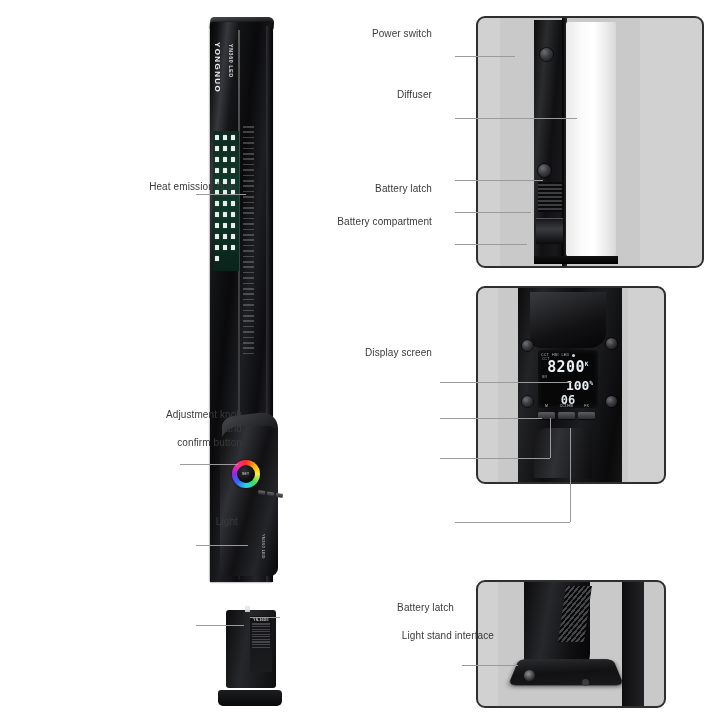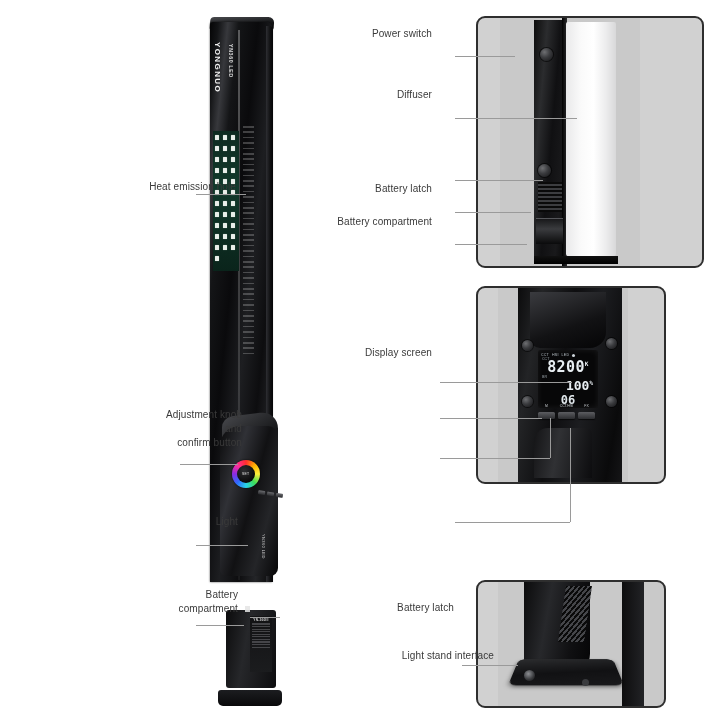--- a/index.html
+++ b/index.html
@@ -437,22 +437,20 @@
   <div class="lead" style="left:196px; top:194px; width:50px;"></div>
 
   <div class="lbl l" style="left:62px; top:408px; width:180px;">Adjustment knob
 and
 confirm button</div>
   <div class="lead" style="left:180px; top:464px; width:58px;"></div>
 
   <div class="lbl l" style="left:138px; top:515px; width:100px;">Light</div>
   <div class="lead" style="left:196px; top:545px; width:52px;"></div>
 
-  <div class="lbl l" style="left:88px; top:588px; width:150px;">Battery
-compartment</div>
   <div class="lead" style="left:196px; top:625px; width:48px;"></div>
 
   <div class="lbl r" style="left:230px; top:27px; width:202px;">Power switch</div>
   <div class="lead" style="left:455px; top:56px; width:60px;"></div>
 
   <div class="lbl r" style="left:230px; top:88px; width:202px;">Diffuser</div>
   <div class="lead" style="left:455px; top:118px; width:122px;"></div>
 
   <div class="lead" style="left:455px; top:180px; width:88px;"></div>
 
@@ -469,16 +467,16 @@
 
   <div class="lead" style="left:440px; top:458px; width:110px;"></div>
   <div class="lead v" style="left:550px; top:418px; height:40px;"></div>
 
   <div class="lead" style="left:455px; top:522px; width:115px;"></div>
   <div class="lead v" style="left:570px; top:428px; height:94px;"></div>
 
   <div class="lbl l" style="left:274px; top:601px; width:180px;">Battery latch</div>
   <div class="lead" style="left:250px; top:617px; width:30px;"></div>
 
-  <div class="lbl l" style="left:304px; top:649px; width:190px;">Light stand interface</div>
+  <div class="lbl l" style="left:304px; top:629px; width:190px;">Light stand interface</div>
   <div class="lead" style="left:462px; top:665px; width:56px;"></div>
 
 </div>
 
 </body></html>

